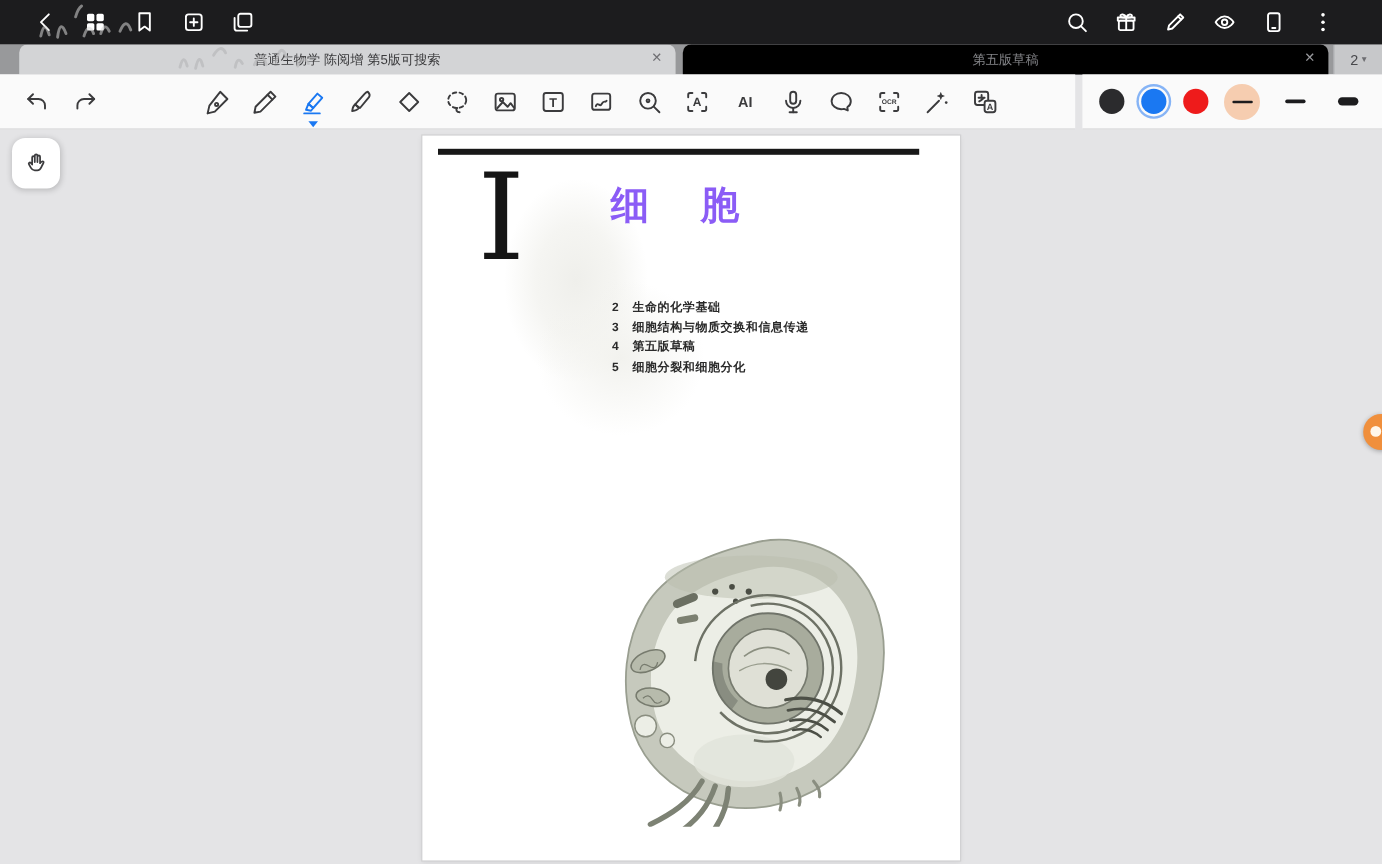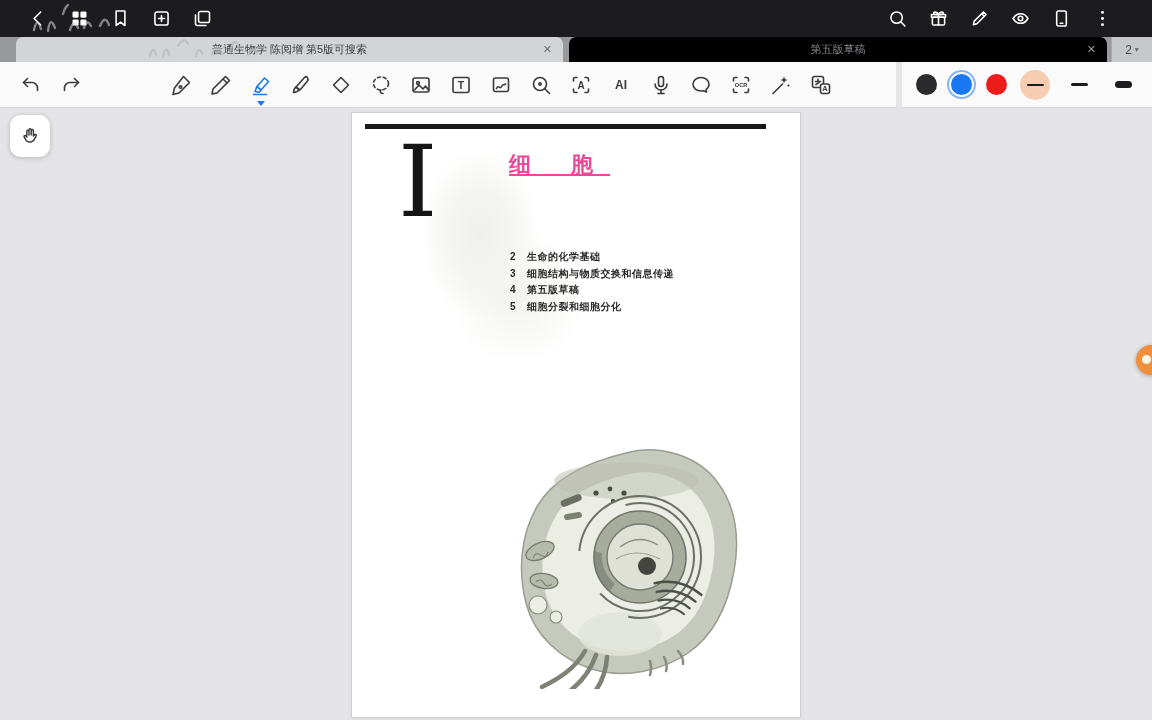--- a/index.html
+++ b/index.html
@@ -60,21 +60,21 @@
   
   .page{position:absolute;left:352px;top:5px;width:448px;height:604px;background:#ffffff;
         box-shadow:0 0 0 1px #d1d1d3,0 1px 5px rgba(0,0,0,.08);}
   .rule{position:absolute;left:13px;top:11px;width:401px;height:5px;background:#181818;}
   .fade-art{position:absolute;left:68px;top:36px;width:120px;height:170px;border-radius:50%;
             background:radial-gradient(closest-side,#efefeb 0%,#f5f5f2 55%,rgba(255,255,255,0) 100%);}
   .fade-art2{position:absolute;left:95px;top:120px;width:140px;height:130px;border-radius:50%;
             background:radial-gradient(closest-side,#f2f2ee 0%,rgba(255,255,255,0) 100%);}
   .numeral{position:absolute;left:46px;top:19px;font-family:"DejaVu Serif","Liberation Serif",serif;
            font-size:100px;line-height:1;color:#151515;}
-  .ptitle{position:absolute;left:157px;top:37px;font-size:22px;font-weight:700;color:#ec4899;letter-spacing:17px;white-space:nowrap;text-decoration:underline;}
+  .ptitle{position:absolute;left:157px;top:37px;font-size:32px;font-weight:700;color:#8b5cf6;letter-spacing:17px;white-space:nowrap;}
   .toc{position:absolute;left:158px;top:139px;}
   .toc-row{display:flex;align-items:baseline;margin-bottom:6px;font-size:10px;font-weight:700;color:#2a2a2a;line-height:10.5px;}
   .toc-row .num{width:8px;}
   .toc-row .lbl{margin-left:9px;letter-spacing:.5px;}
   .cellart{position:absolute;left:148px;top:326px;width:252px;height:250px;}
 
   
   .wm{position:absolute;left:0;top:0;width:340px;height:66px;z-index:30;pointer-events:none;}
 </style>
 </head>

